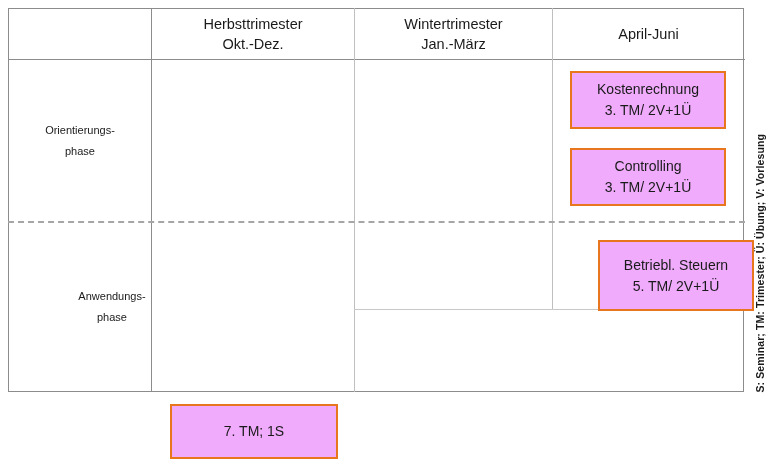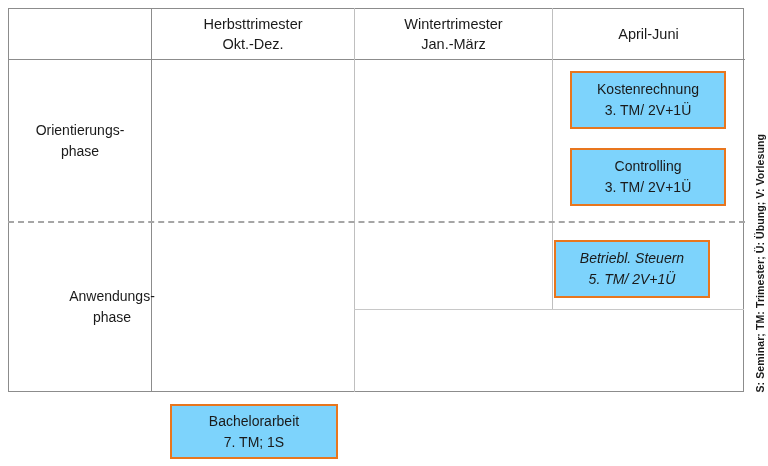--- a/index.html
+++ b/index.html
@@ -47,28 +47,28 @@
     font-size:14.5px;line-height:20px;color:#1a1a1a;
     text-align:center;
   }
   .hcell .l2{}
 
   
   .rowlabel{
     position:absolute;left:10px;width:140px;
     display:flex;flex-direction:column;
     align-items:center;justify-content:center;
-    font-size:14px;line-height:21px;text-align:center;color:#1a1a1a;
+    font-size:11px;line-height:21px;text-align:center;color:#1a1a1a;
   }
 
   
   .box{
     position:absolute;
     box-sizing:border-box;
-    background:#7dd3fc;
+    background:#f0abfc;
     border:2.5px solid #e8761e;
     display:flex;flex-direction:column;
     align-items:center;justify-content:center;
     font-size:14px;line-height:21px;text-align:center;color:#1a1a1a;
   }
 
   
   .legend{
     position:absolute;right:2px;bottom:74px;
     writing-mode:vertical-rl;
@@ -127,26 +127,25 @@
   <div class="box" style="left:570px;top:71px;width:156px;height:58px;">
     <span>Kostenrechnung</span>
     <span>3. TM/ 2V+1Ü</span>
   </div>
 
   <div class="box" style="left:570px;top:148px;width:156px;height:58px;">
     <span>Controlling</span>
     <span>3. TM/ 2V+1Ü</span>
   </div>
 
-  <div class="box" style="left:554px;top:240px;width:156px;height:58px;font-style:italic;">
+  <div class="box" style="left:598px;top:240px;width:156px;height:71px;">
     <span>Betriebl. Steuern</span>
     <span>5. TM/ 2V+1Ü</span>
   </div>
 
 
   <div class="box" style="left:170px;top:404px;width:168px;height:55px;">
-    <span>Bachelorarbeit</span>
     <span>7. TM; 1S</span>
   </div>
 
   <div class="legend">S: Seminar; TM: Trimester; Ü: Übung; V: Vorlesung</div>
 
 </div>
 
 </body></html>

